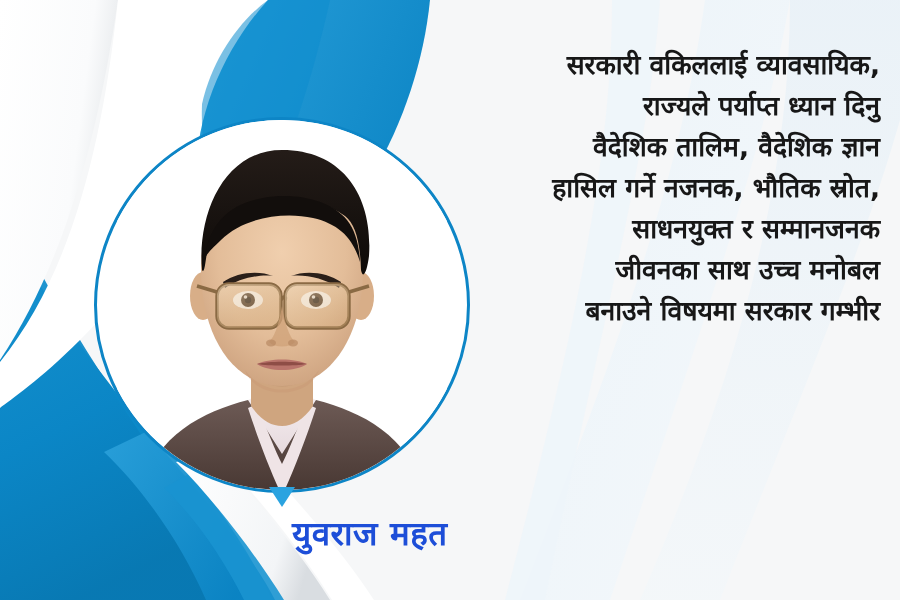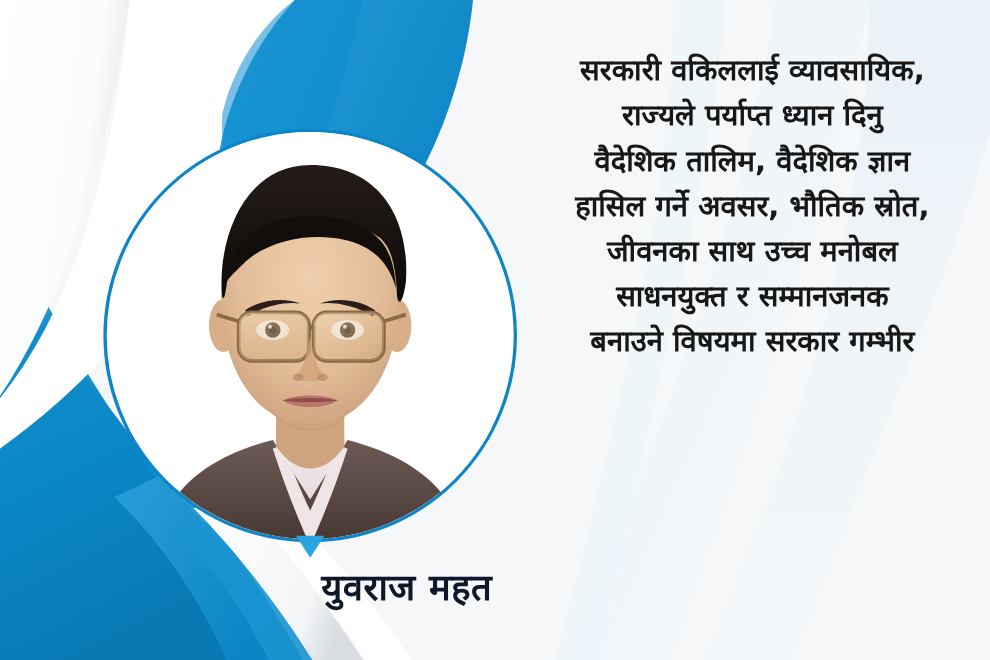--- a/index.html
+++ b/index.html
@@ -36,28 +36,28 @@
     border-left:13px solid transparent;
     border-right:13px solid transparent;
     border-top:20px solid #2aa3e0;
     z-index:6;
   }
 
   
   #name-caption{
     position:absolute;left:292px;top:510px;z-index:8;
     font-family:"DejaVu Sans", sans-serif;
-    font-size:33px;font-weight:700;color:#0f172a;
+    font-size:33px;font-weight:700;color:#1d4ed8;
     letter-spacing:0.5px;white-space:nowrap;
   }
 
   
   #quote-block{
     position:absolute;left:488px;top:44px;width:392px;z-index:8;
-    text-align:center;
+    text-align:right;
     font-family:"DejaVu Sans", sans-serif;
     font-size:26.5px;line-height:41px;font-weight:700;color:#171717;
   }
   #quote-block .ln{display:block;white-space:nowrap;}
 </style>
 </head>
 <body>
 
 <div id="card">
 
@@ -201,19 +201,19 @@
     </div>
     <div id="portrait-pointer"></div>
   </div>
 
   <div id="name-caption">युवराज महत</div>
 
   <div id="quote-block">
     <span class="ln">सरकारी वकिललाई व्यावसायिक,</span>
     <span class="ln">राज्यले पर्याप्त ध्यान दिनु</span>
     <span class="ln">वैदेशिक तालिम, वैदेशिक ज्ञान</span>
-    <span class="ln">हासिल गर्ने अवसर, भौतिक स्रोत,</span>
+    <span class="ln">हासिल गर्ने नजनक, भौतिक स्रोत,</span>
+    <span class="ln">साधनयुक्त र सम्मानजनक</span>
     <span class="ln">जीवनका साथ उच्च मनोबल</span>
-    <span class="ln">साधनयुक्त र सम्मानजनक</span>
     <span class="ln">बनाउने विषयमा सरकार गम्भीर</span>
   </div>
 
 </div>
 
 </body></html>

